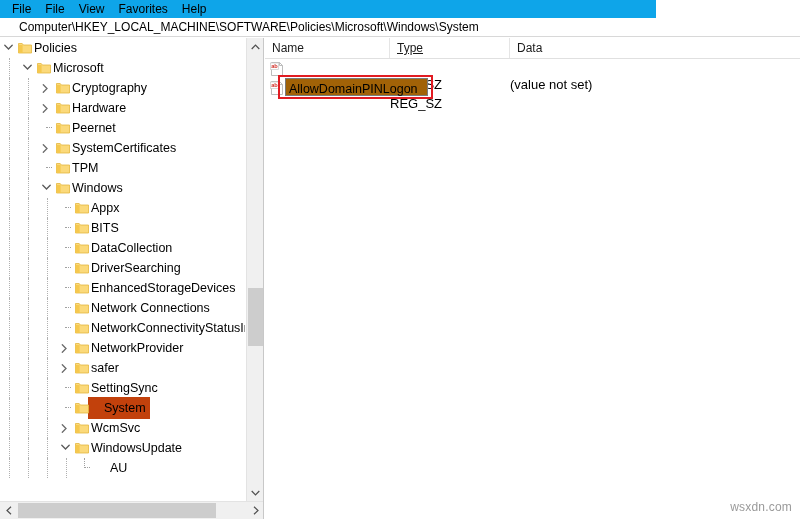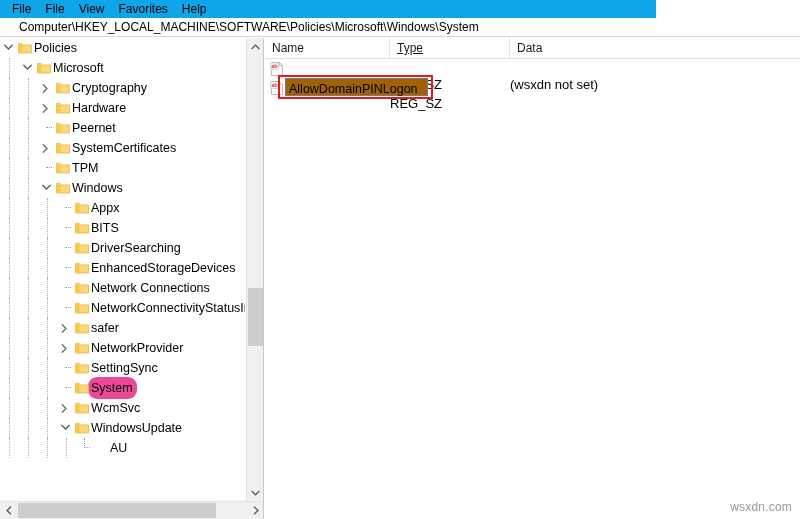--- a/index.html
+++ b/index.html
@@ -76,24 +76,23 @@
     display: flex; align-items: center;
     white-space: nowrap;
     cursor: default;
   }
   .tree-row .label {
     font-size: 12.5px;
     color: #000000;
     line-height: 20px;
   }
   .tree-row.selected .label {
-    background: #ec4899;
-    padding: 1px 4px 1px 3px;
+    background: #c2410c;
+    padding: 1px 4px 1px 16px;
     margin-left: -3px;
-    border-radius: 9px;
   }
   .twisty {
     width: 16px; height: 20px;
     flex: 0 0 16px;
     position: relative;
   }
   .twisty svg { position: absolute; left: 4px; top: 6px; }
   .guide {
     width: 16px; height: 20px;
     flex: 0 0 16px;
@@ -433,20 +432,33 @@
             <div class="indent line"></div>
             <div class="indent line"></div>
             <div class="indent line"></div>
             <div class="guide"></div>
             <div class="folder">
               <svg width="14" height="12" viewBox="0 0 14 12">
                 <path d="M0.5 1.5 L4.2 1.5 L5.4 3 L13.5 3 L13.5 11 L0.5 11 Z" fill="#fbd97a" stroke="#e3b63f" stroke-width="0.8"></path>
                 <path d="M0.5 3 L4.6 3 L4.6 11 L0.5 11 Z" fill="#f5c84e" stroke="none"></path>
               </svg>
             </div>
+            <span class="label">DataCollection</span>
+          </div>
+          <div class="tree-row">
+            <div class="indent line"></div>
+            <div class="indent line"></div>
+            <div class="indent line"></div>
+            <div class="guide"></div>
+            <div class="folder">
+              <svg width="14" height="12" viewBox="0 0 14 12">
+                <path d="M0.5 1.5 L4.2 1.5 L5.4 3 L13.5 3 L13.5 11 L0.5 11 Z" fill="#fbd97a" stroke="#e3b63f" stroke-width="0.8"></path>
+                <path d="M0.5 3 L4.6 3 L4.6 11 L0.5 11 Z" fill="#f5c84e" stroke="none"></path>
+              </svg>
+            </div>
             <span class="label">DriverSearching</span>
           </div>
           <div class="tree-row">
             <div class="indent line"></div>
             <div class="indent line"></div>
             <div class="indent line"></div>
             <div class="guide"></div>
             <div class="folder">
               <svg width="14" height="12" viewBox="0 0 14 12">
                 <path d="M0.5 1.5 L4.2 1.5 L5.4 3 L13.5 3 L13.5 11 L0.5 11 Z" fill="#fbd97a" stroke="#e3b63f" stroke-width="0.8"></path>
@@ -489,38 +501,38 @@
               <svg width="7" height="9" viewBox="0 0 7 9">
                 <path d="M1.3 0.8 L5 4.5 L1.3 8.2" stroke="#6b6b6b" stroke-width="1.3" fill="none" stroke-linecap="round"></path>
               </svg>
             </div>
             <div class="folder">
               <svg width="14" height="12" viewBox="0 0 14 12">
                 <path d="M0.5 1.5 L4.2 1.5 L5.4 3 L13.5 3 L13.5 11 L0.5 11 Z" fill="#fbd97a" stroke="#e3b63f" stroke-width="0.8"></path>
                 <path d="M0.5 3 L4.6 3 L4.6 11 L0.5 11 Z" fill="#f5c84e" stroke="none"></path>
               </svg>
             </div>
-            <span class="label">safer</span>
+            <span class="label">NetworkProvider</span>
           </div>
           <div class="tree-row">
             <div class="indent line"></div>
             <div class="indent line"></div>
             <div class="indent line"></div>
             <div class="twisty">
               <svg width="7" height="9" viewBox="0 0 7 9">
                 <path d="M1.3 0.8 L5 4.5 L1.3 8.2" stroke="#6b6b6b" stroke-width="1.3" fill="none" stroke-linecap="round"></path>
               </svg>
             </div>
             <div class="folder">
               <svg width="14" height="12" viewBox="0 0 14 12">
                 <path d="M0.5 1.5 L4.2 1.5 L5.4 3 L13.5 3 L13.5 11 L0.5 11 Z" fill="#fbd97a" stroke="#e3b63f" stroke-width="0.8"></path>
                 <path d="M0.5 3 L4.6 3 L4.6 11 L0.5 11 Z" fill="#f5c84e" stroke="none"></path>
               </svg>
             </div>
-            <span class="label">NetworkProvider</span>
+            <span class="label">safer</span>
           </div>
           <div class="tree-row">
             <div class="indent line"></div>
             <div class="indent line"></div>
             <div class="indent line"></div>
             <div class="guide"></div>
             <div class="folder">
               <svg width="14" height="12" viewBox="0 0 14 12">
                 <path d="M0.5 1.5 L4.2 1.5 L5.4 3 L13.5 3 L13.5 11 L0.5 11 Z" fill="#fbd97a" stroke="#e3b63f" stroke-width="0.8"></path>
                 <path d="M0.5 3 L4.6 3 L4.6 11 L0.5 11 Z" fill="#f5c84e" stroke="none"></path>
@@ -626,21 +638,21 @@
       <div class="list-rows" id="list-rows">
           <div class="list-row">
             <div class="ab-icon"><svg width="14" height="14" viewBox="0 0 14 14">
                 <path d="M1.5 0.5 L9.5 0.5 L12.5 3.5 L12.5 13.5 L1.5 13.5 Z" fill="#ffffff" stroke="#b4b4b4" stroke-width="0.9"></path>
                 <path d="M9.5 0.5 L9.5 3.5 L12.5 3.5" fill="none" stroke="#b4b4b4" stroke-width="0.9"></path>
                 <rect x="0.5" y="1" width="8" height="6.5" fill="#ffffff" stroke="#c8c8c8" stroke-width="0.7"></rect>
                 <text x="4.5" y="6.4" font-family="Liberation Sans, sans-serif" font-size="5.6" font-weight="bold" fill="#d1322b" text-anchor="middle">ab</text>
               </svg></div>
             <div class="cell c-name">(Default)</div>
             <div class="cell c-type">REG_SZ</div>
-            <div class="cell c-data">(wsxdn not set)</div>
+            <div class="cell c-data">(value not set)</div>
           </div>
           <div class="list-row">
             <div class="ab-icon"><svg width="14" height="14" viewBox="0 0 14 14">
                 <path d="M1.5 0.5 L9.5 0.5 L12.5 3.5 L12.5 13.5 L1.5 13.5 Z" fill="#ffffff" stroke="#b4b4b4" stroke-width="0.9"></path>
                 <path d="M9.5 0.5 L9.5 3.5 L12.5 3.5" fill="none" stroke="#b4b4b4" stroke-width="0.9"></path>
                 <rect x="0.5" y="1" width="8" height="6.5" fill="#ffffff" stroke="#c8c8c8" stroke-width="0.7"></rect>
                 <text x="4.5" y="6.4" font-family="Liberation Sans, sans-serif" font-size="5.6" font-weight="bold" fill="#d1322b" text-anchor="middle">ab</text>
               </svg></div>
             <div class="cell c-type">REG_SZ</div>
             <div class="rename-box"><input type="text" value="AllowDomainPINLogon" style=""></div>

